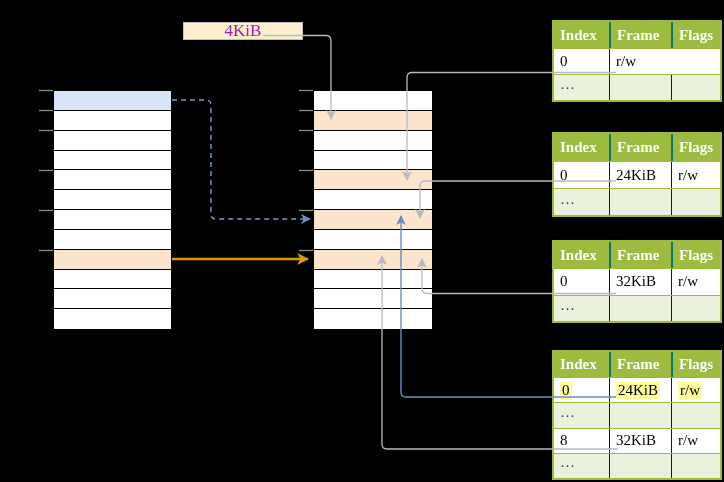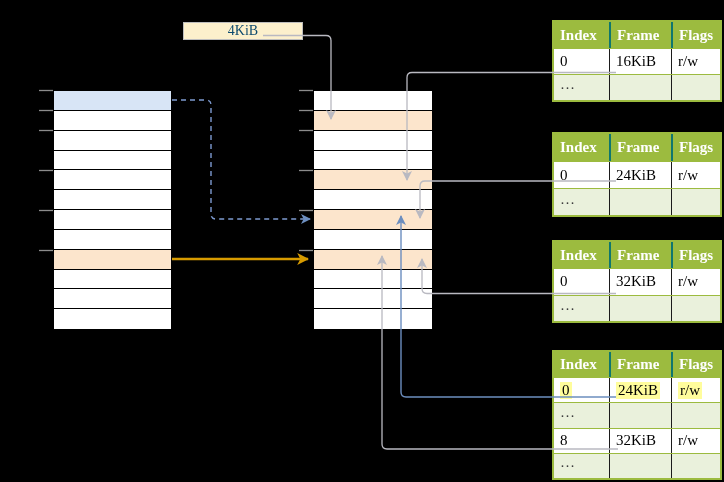--- a/index.html
+++ b/index.html
@@ -17,21 +17,21 @@
   #mid-col{left:313px;top:90px;width:120px;}
   .memrow{border-bottom:1px solid #000;box-sizing:border-box;}
   .memrow:last-child{border-bottom:none;}
   .fill-white{background:#ffffff;}
   .fill-blue{background:var(--cell-blue);}
   .fill-peach{background:var(--cell-peach);}
   
   .label-box{
     position:absolute;left:183px;top:22px;width:120px;height:18px;
     background:var(--label-cream);border:1px solid #bdbdbd;box-sizing:border-box;
-    text-align:center;font-size:14px;line-height:16px;color:#0c4a6e;
+    text-align:center;font-size:17px;line-height:16px;color:#a21caf;
   }
   
   .ftable{
     position:absolute;width:170px;box-sizing:border-box;background:#fff;
     border:2px solid var(--green);display:grid;font-size:15px;color:#000;
   }
   .frow{display:grid;grid-template-columns:55px 62px 1fr;border-top:1px solid var(--green);}
   .frow:first-child{border-top:none;}
   .fcell{display:flex;align-items:center;padding-left:6px;overflow:hidden;box-sizing:border-box;}
   .fhead{background:var(--green);color:#fff;font-weight:bold;}
@@ -95,23 +95,20 @@
   <div id="tables-root">
       <div class="ftable" style="left: 552px; top: 20px; height: 82px; grid-template-rows: repeat(3, 1fr);">
         <div class="frow fhead">
           <div class="fcell">Index</div>
           <div class="fcell">Frame</div>
           <div class="fcell">Flags</div>
         </div>
         <div class="frow fdata">
           <div class="fcell">
             <span>0</span>
-          </div>
-          <div class="fcell">
-            <span>16KiB</span>
           </div>
           <div class="fcell">
             <span>r/w</span>
           </div>
         </div>
         <div class="frow fdots">
           <div class="fcell">
             <span>…</span>
           </div>
           <div class="fcell"></div>

